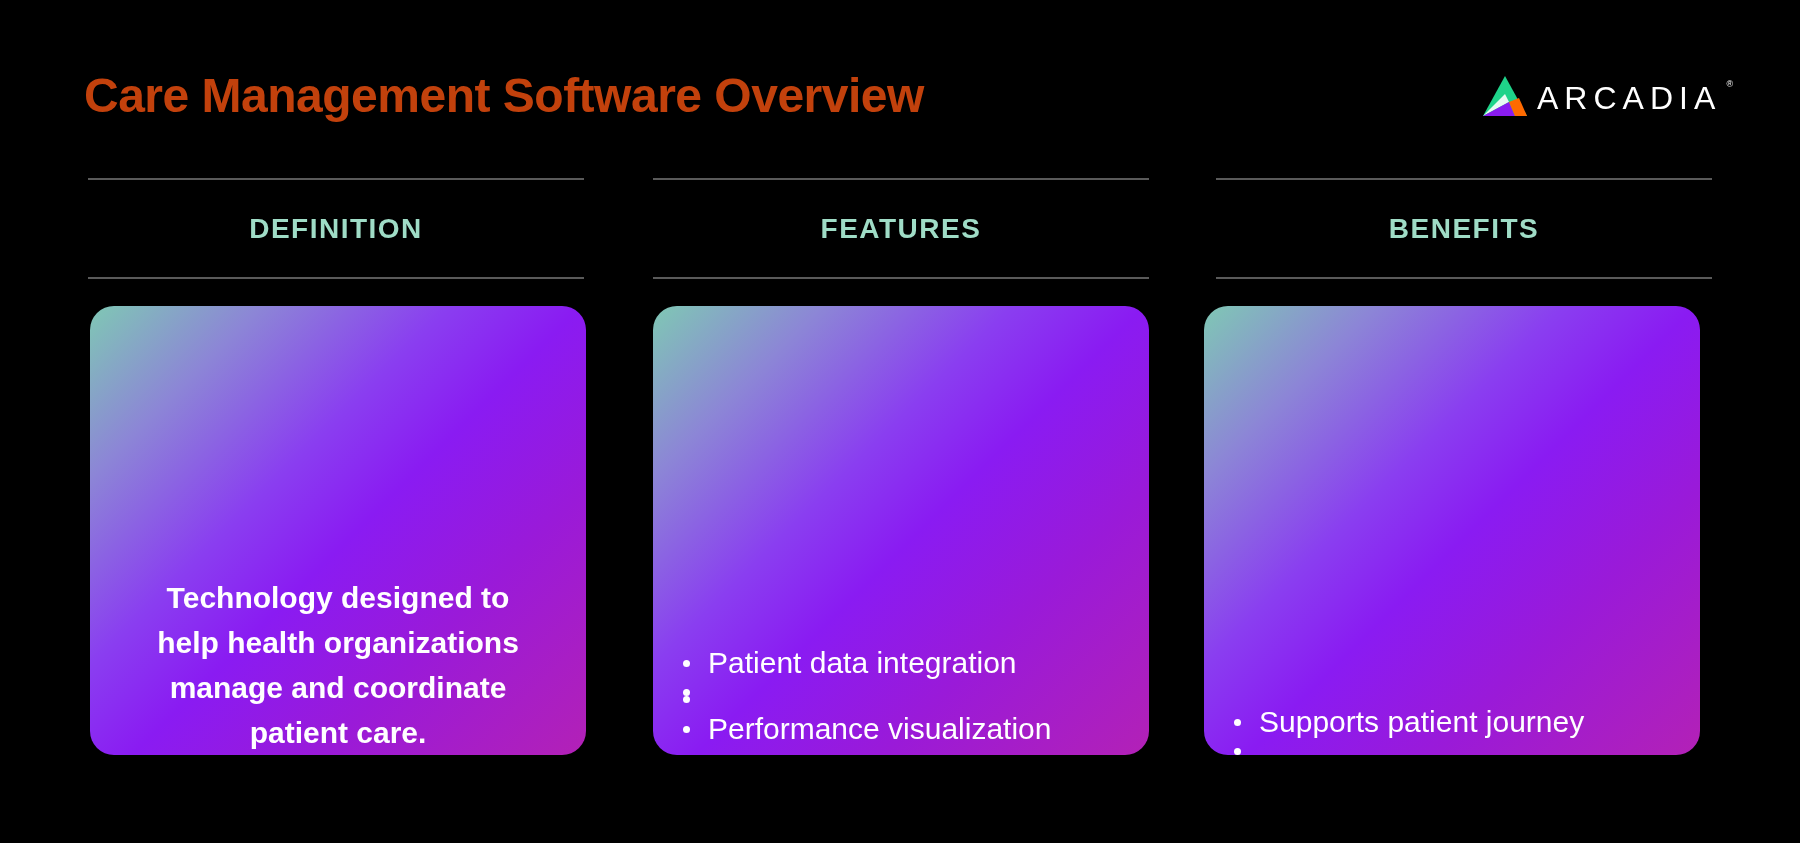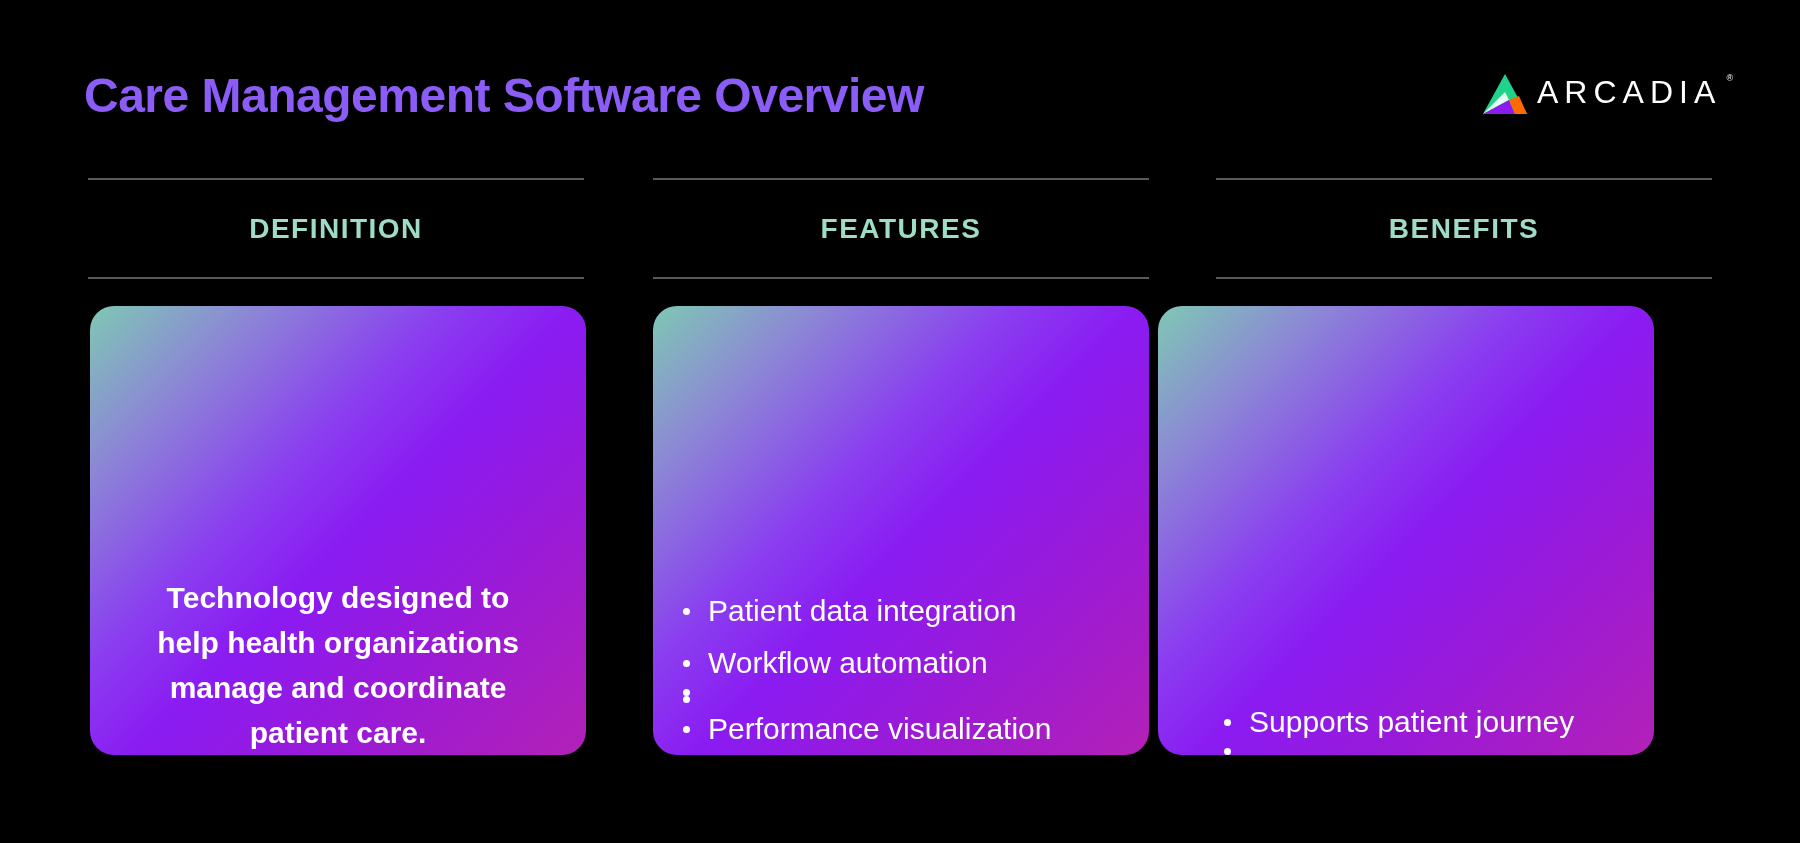--- a/index.html
+++ b/index.html
@@ -17,30 +17,30 @@
       height: 843px;
       background: #000;
     }
     .title {
       position: absolute;
       left: 84px;
       top: 68px;
       font-size: 48px;
       font-weight: 700;
       letter-spacing: -0.5px;
-      color: #8b5cf6;
+      color: #c2410c;
       white-space: nowrap;
     }
     .logo {
       position: absolute;
       left: 1483px;
       top: 74px;
       height: 44px;
       display: flex;
-      align-items: flex-start;
+      align-items: center;
       gap: 10px;
     }
     .logo svg { display: block; }
     .logo-text {
       font-size: 32px;
       font-weight: 400;
       letter-spacing: 6px;
       color: #ffffff;
       line-height: 1;
       position: relative;
@@ -88,21 +88,21 @@
         #8a3ef0 38%,
         #8a1bf2 52%,
         #9a1ad8 72%,
         #b321b6 100%);
       display: flex;
       align-items: flex-end;
       justify-content: center;
     }
     .card-def { left: 90px; }
     .card-feat { left: 653px; }
-    .card-ben { left: 1158px; padding-left: 36px; }
+    .card-ben { left: 1204px; }
     .def-text {
       width: 400px;
       text-align: center;
       font-size: 30px;
       line-height: 45px;
       font-weight: 700;
       color: #ffffff;
     }
     .bullets {
       list-style: none;
@@ -171,24 +171,20 @@
   </div>
 
   <div class="card card-feat">
     <ul class="bullets">
       <li class="bullet">
           <span class="bullet-dot"></span>
           <span>Patient data integration</span>
         </li>
       <li class="bullet">
           <span class="bullet-dot"></span>
-          <span>Workflow automation</span>
-        </li>
-      <li class="bullet">
-          <span class="bullet-dot"></span>
         </li>
       <li class="bullet">
           <span class="bullet-dot"></span>
         </li>
       <li class="bullet">
           <span class="bullet-dot"></span>
           <span>Performance visualization</span>
         </li>
     </ul>
   </div>

